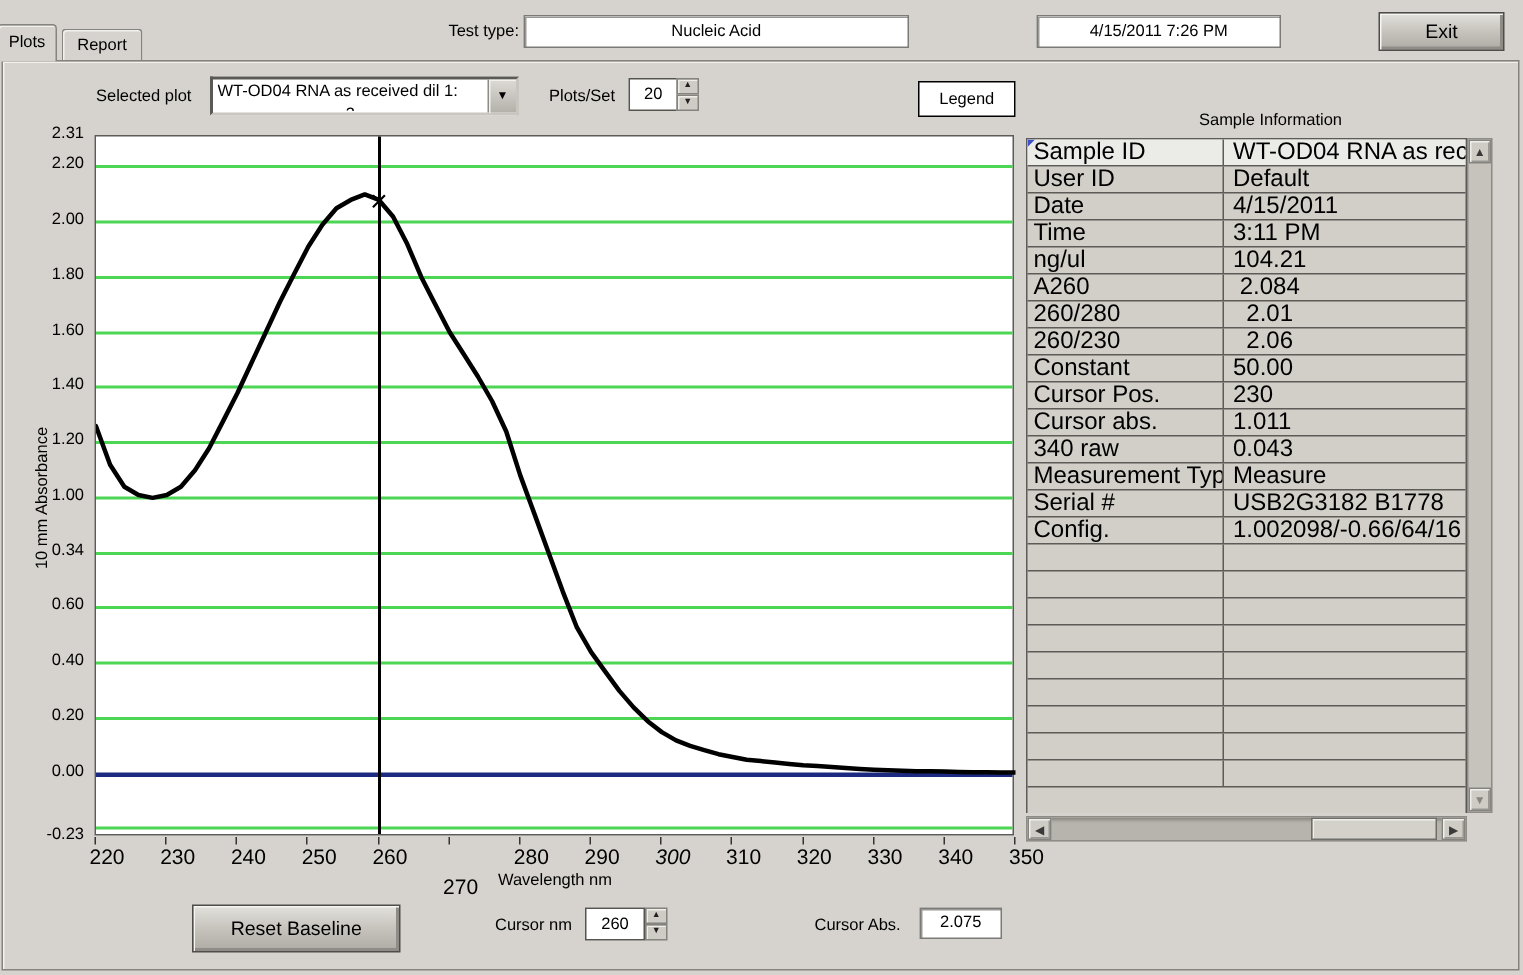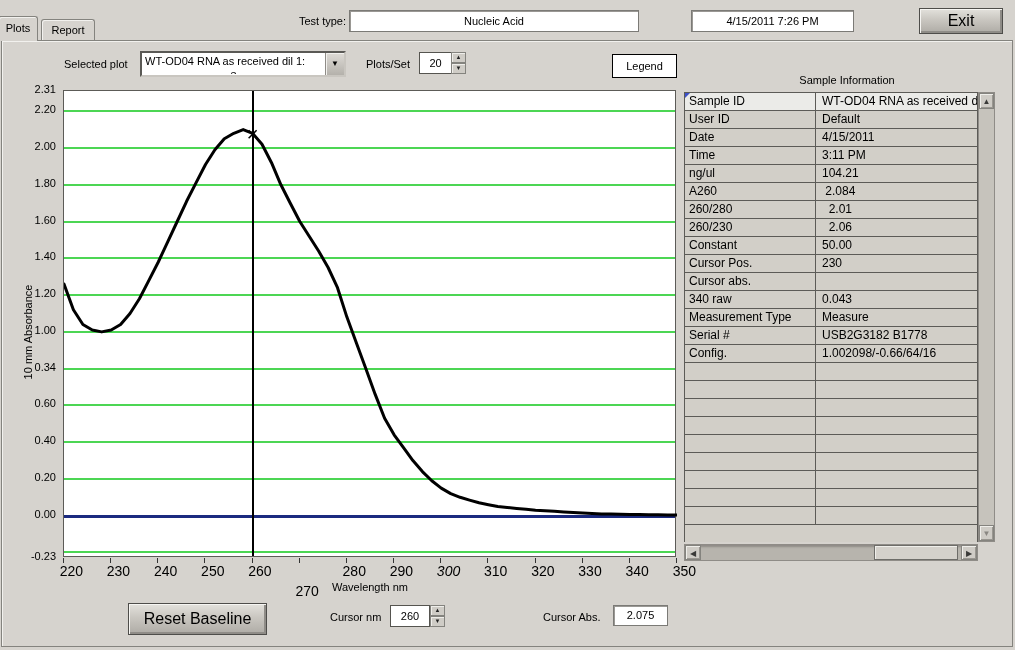--- a/index.html
+++ b/index.html
@@ -34,21 +34,21 @@
     border:1px solid #84837e;
     box-shadow: inset 1px 1px 0 #f2f1ee;
     background:#d6d3ce;
   }
   
   .btn3d {
     position:absolute;
     background:linear-gradient(180deg,#e3e1dc 0%,#c9c6c0 45%,#aeaba5 100%);
     border:1px solid #4e4d4a;
     box-shadow: inset 1px 1px 0 #f6f5f2, inset -2px -2px 0 #8f8c87;
-    text-align:center; font-size:16px; cursor:default;
+    text-align:center; font-size:13px; cursor:default;
   }
   .btn-flat {
     position:absolute; background:#fff; border:1px solid #000;
     text-align:center; font-size:11px;
   }
   
   .combo {
     position:absolute; background:#fff;
     border:2px solid #5a5955;
     border-right-color:#c9c6c0; border-bottom-color:#c9c6c0;
@@ -92,21 +92,21 @@
   }
   #x-title { position:absolute; left:280px; top:581px; width:180px; text-align:center; font-size:11px; }
   
   #si-title { position:absolute; left:757px; top:74px; width:180px; text-align:center; font-size:11px; }
   #si-table {
     position:absolute; left:684px; top:92px; width:294px; height:450px;
     border:1px solid #5c5b57; border-bottom:none;
     background:#d2cfc8;
   }
   .si-row { position:relative; height:18px; border-bottom:1px solid #5c5b57; display:flex; }
-  .si-label, .si-value { font-size:12px; line-height:17px; overflow:hidden; white-space:pre; }
+  .si-label, .si-value { font-size:16px; line-height:17px; overflow:hidden; white-space:pre; }
   .si-label { width:131px; border-right:1px solid #5c5b57; padding-left:4px; }
   .si-value { flex:1; padding-left:6px; }
   .si-row.first { background:#ebebe8; }
   #focus-marker {
     position:absolute; left:0; top:0; width:0; height:0;
     border-left:5px solid #3c50c8; border-bottom:5px solid transparent;
   }
   
   .sb-btn {
     position:absolute; background:#cfccc6; border:1px solid #84837e;
@@ -126,21 +126,21 @@
 <body>
 
 <div class="tab active" style="left:-2px; width:40px;">
   <span>Plots</span>
 </div>
 <div class="tab" style="left:41px; width:54px;">
   <span>Report</span>
 </div>
 
 <div class="label" style="left:290px; top:15px; width:56px; text-align:right;">Test type:</div>
-<div class="field" style="left:349px; top:10px; width:290px; height:22px; line-height:20px;">Nucleic Acid</div>
+<div class="field" style="left:349px; top:10px; width:257px; height:22px; line-height:20px;">Nucleic Acid</div>
 <div class="field" style="left:691px; top:10px; width:163px; height:22px; line-height:20px;">4/15/2011  7:26 PM</div>
 <div class="btn3d" style="left:919px; top:8px; width:84px; height:26px; line-height:24px;">Exit</div>
 
 <div class="tab-page"></div>
 
 <div class="label" style="left:64px; top:58px;">Selected plot</div>
 <div class="combo" style="left:140px; top:51px; width:206px; height:26px;">
   <div class="combo-text">
     <div class="l1">WT-OD04 RNA as received dil 1:</div>
     <div class="l2">3</div>
@@ -267,20 +267,21 @@
     <div class="si-row">
       <div class="si-label">Constant</div>
       <div class="si-value">50.00</div>
     </div>
     <div class="si-row">
       <div class="si-label">Cursor Pos.</div>
       <div class="si-value">230</div>
     </div>
     <div class="si-row">
       <div class="si-label">Cursor abs.</div>
+      <div class="si-value">1.011</div>
     </div>
     <div class="si-row">
       <div class="si-label">340 raw</div>
       <div class="si-value">0.043</div>
     </div>
     <div class="si-row">
       <div class="si-label">Measurement Type</div>
       <div class="si-value">Measure</div>
     </div>
     <div class="si-row">

